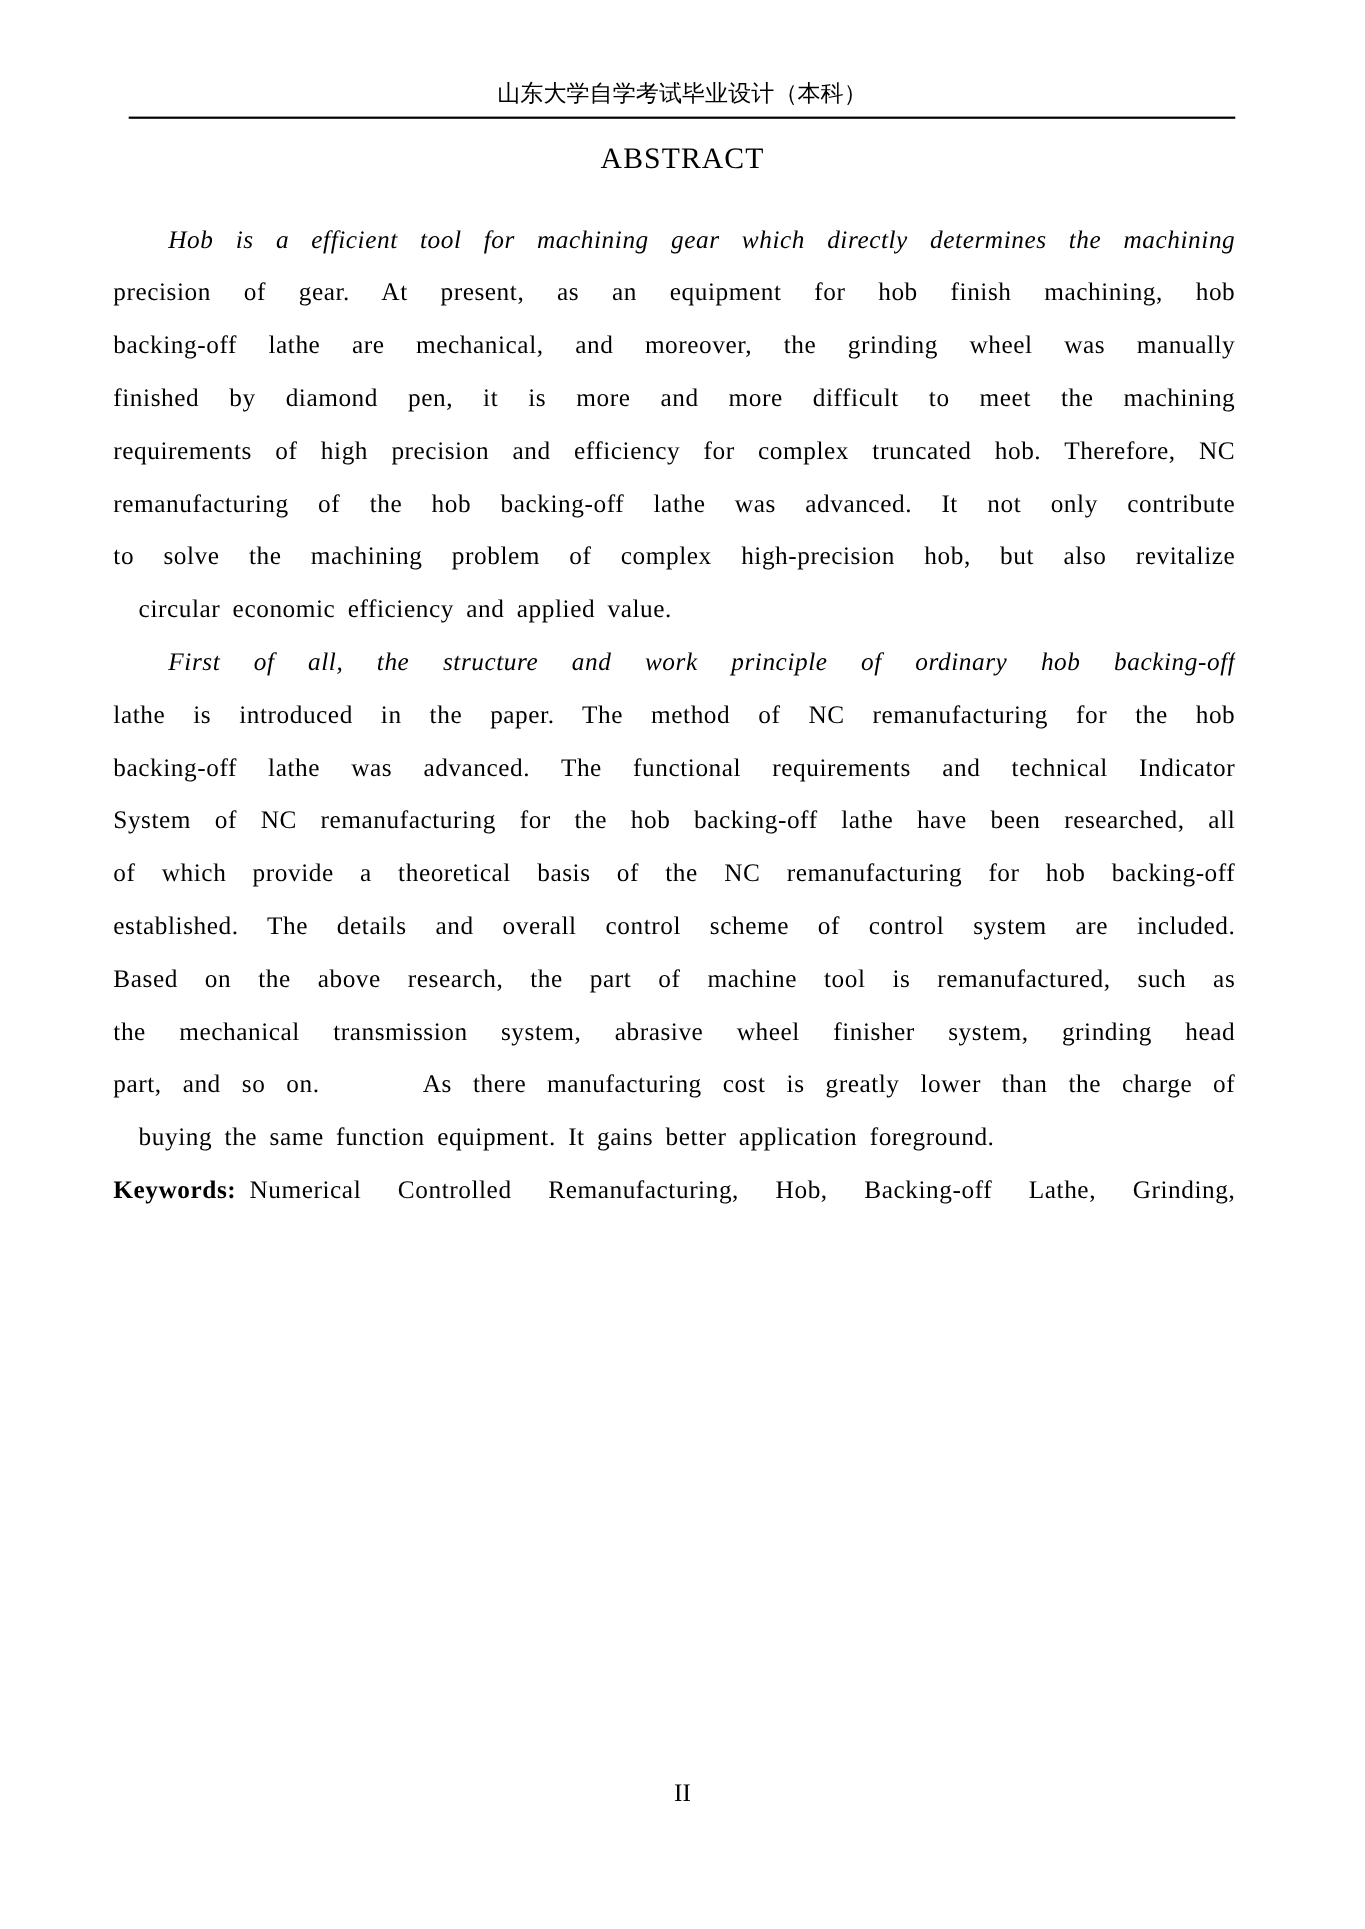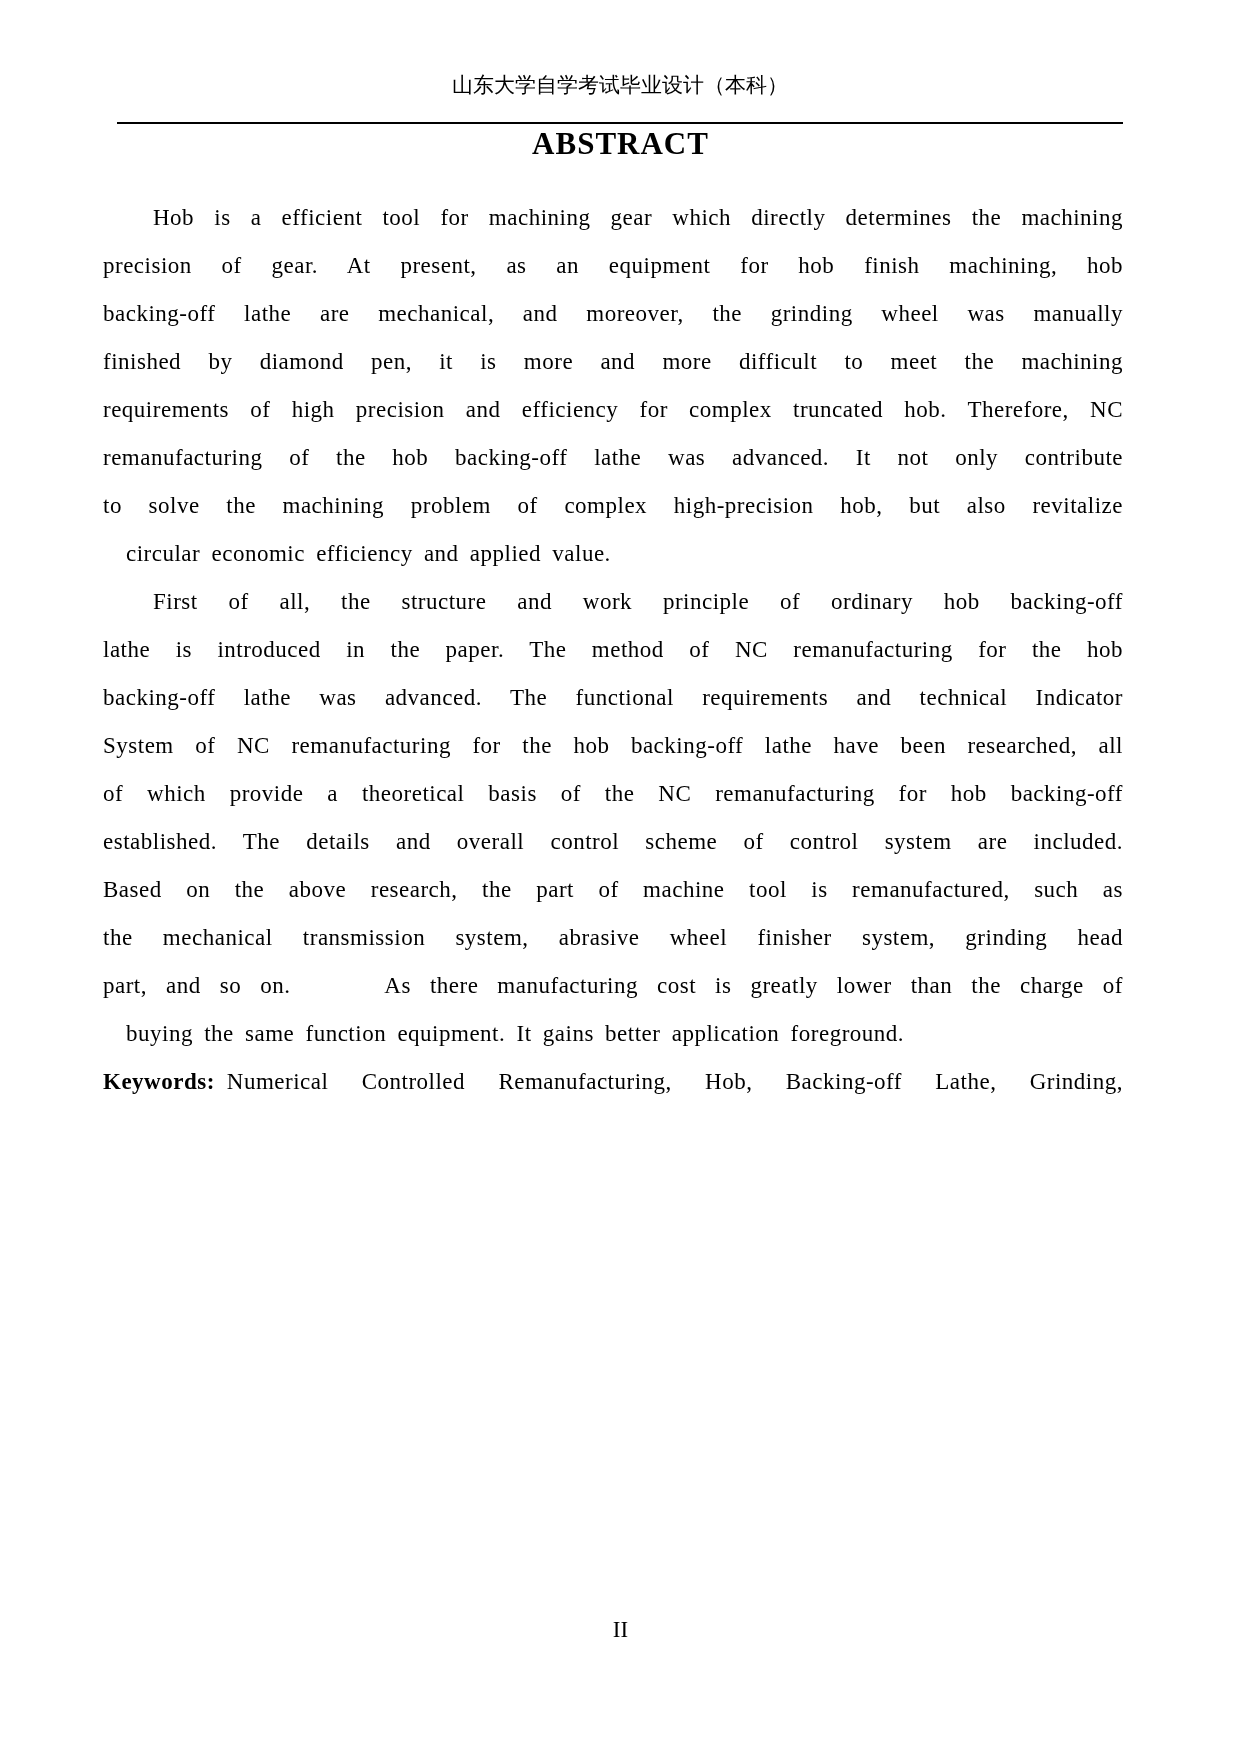--- a/index.html
+++ b/index.html
@@ -13,51 +13,51 @@
     overflow: hidden;
   }
   .header {
     position: absolute;
     top: 70px;
     left: 117px;
     width: 1006px;
     text-align: center;
     font-size: 21px;
     line-height: 30px;
-    padding-bottom: 22px;
+    padding-bottom: 6px;
     border-bottom: 2px solid #000000;
   }
   .doc-title {
     position: absolute;
     top: 124px;
     left: 0;
     width: 100%;
     text-align: center;
-    font-size: 31px;
+    font-size: 27px;
     line-height: 40px;
-    font-weight: bold;
+    font-weight: normal;
     letter-spacing: 1px;
   }
   .body-text {
     position: absolute;
     top: 194px;
     left: 103px;
     width: 1020px;
     font-size: 23px;
     line-height: 48px;
     letter-spacing: 0.5px;
   }
   .line {
     text-align: justify;
     text-align-last: justify;
     word-spacing: 2px;
     height: 48px;
     overflow: hidden;
   }
-  .line.first { text-indent: 50px; }
+  .line.first { text-indent: 50px; font-style: italic; }
   .line.plain { text-align-last: left; word-spacing: 5px; margin-left: 23px; }
   .kw-label { font-weight: bold; padding-right: 12px; font-family: Liberation Serif, serif; }
   .page-number {
     position: absolute;
     top: 1612px;
     left: 0;
     width: 100%;
     text-align: center;
     font-size: 23px;
     line-height: 36px;

